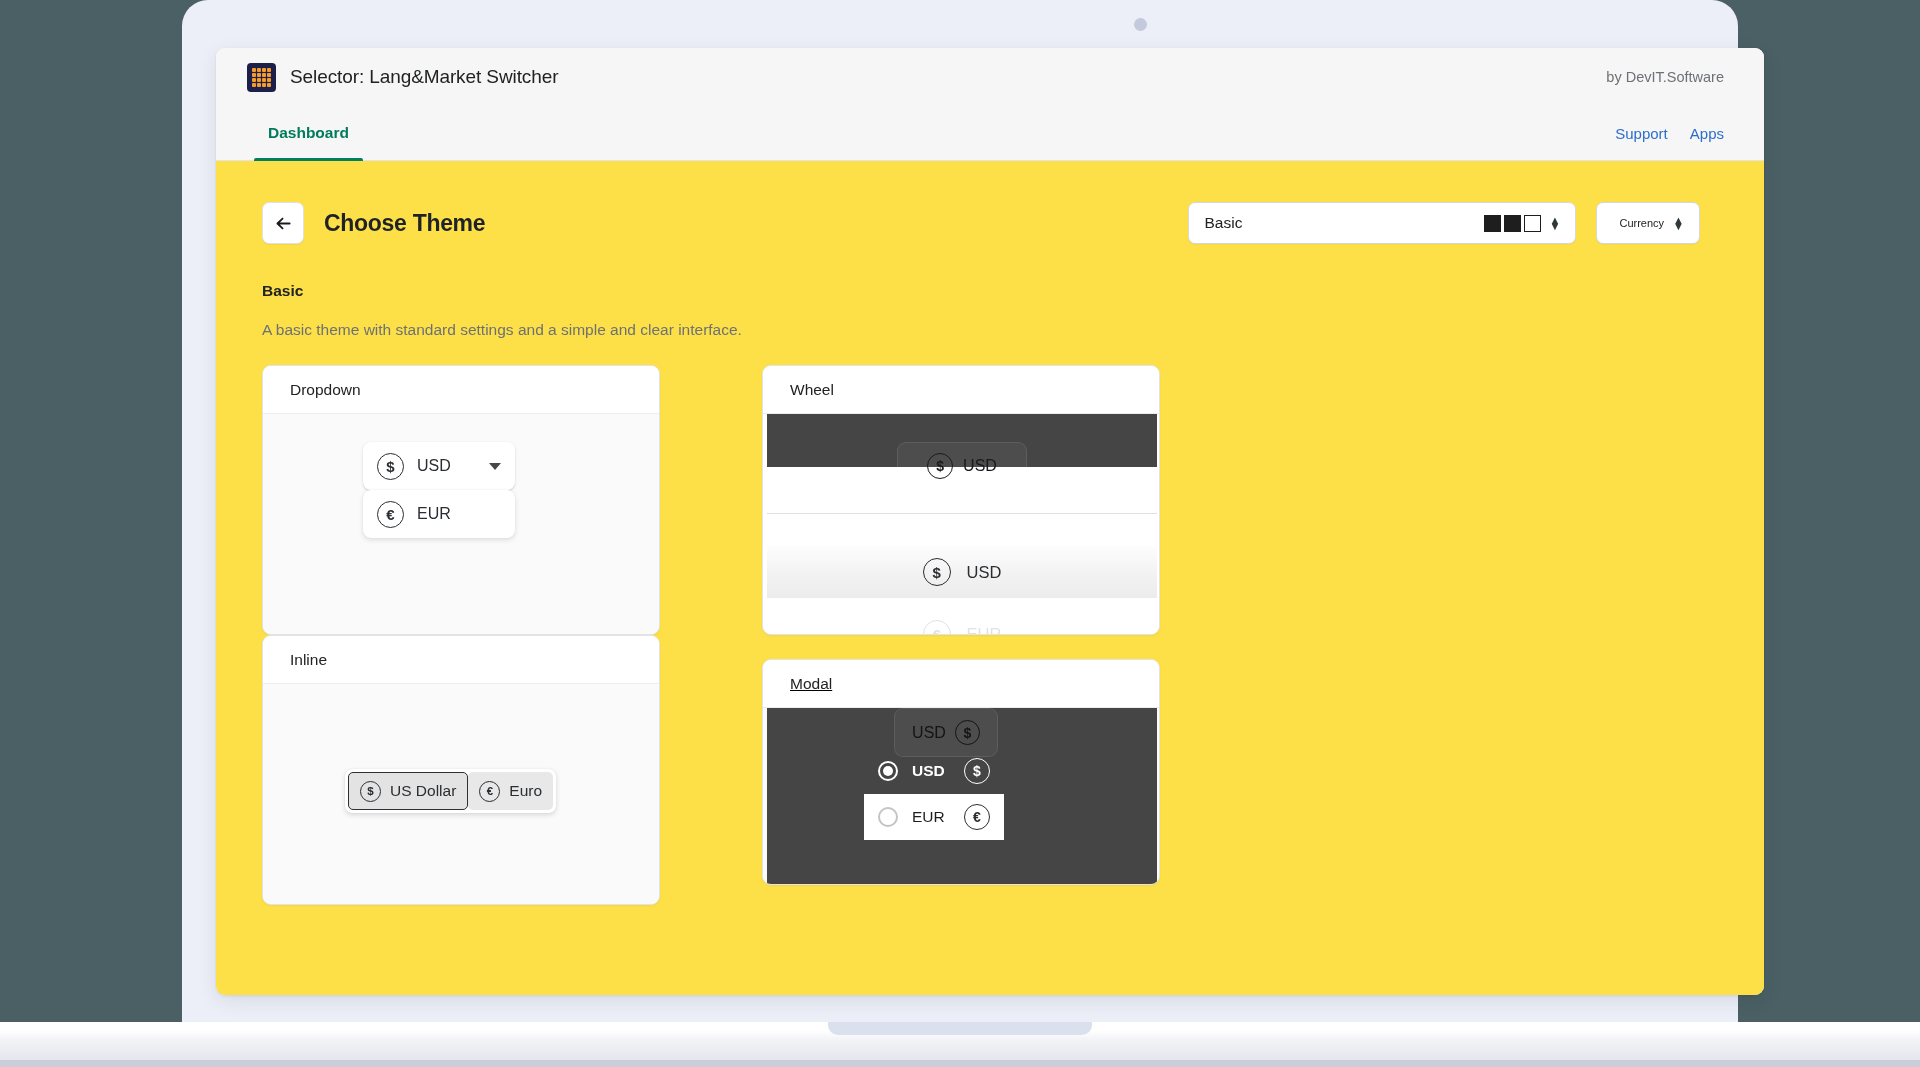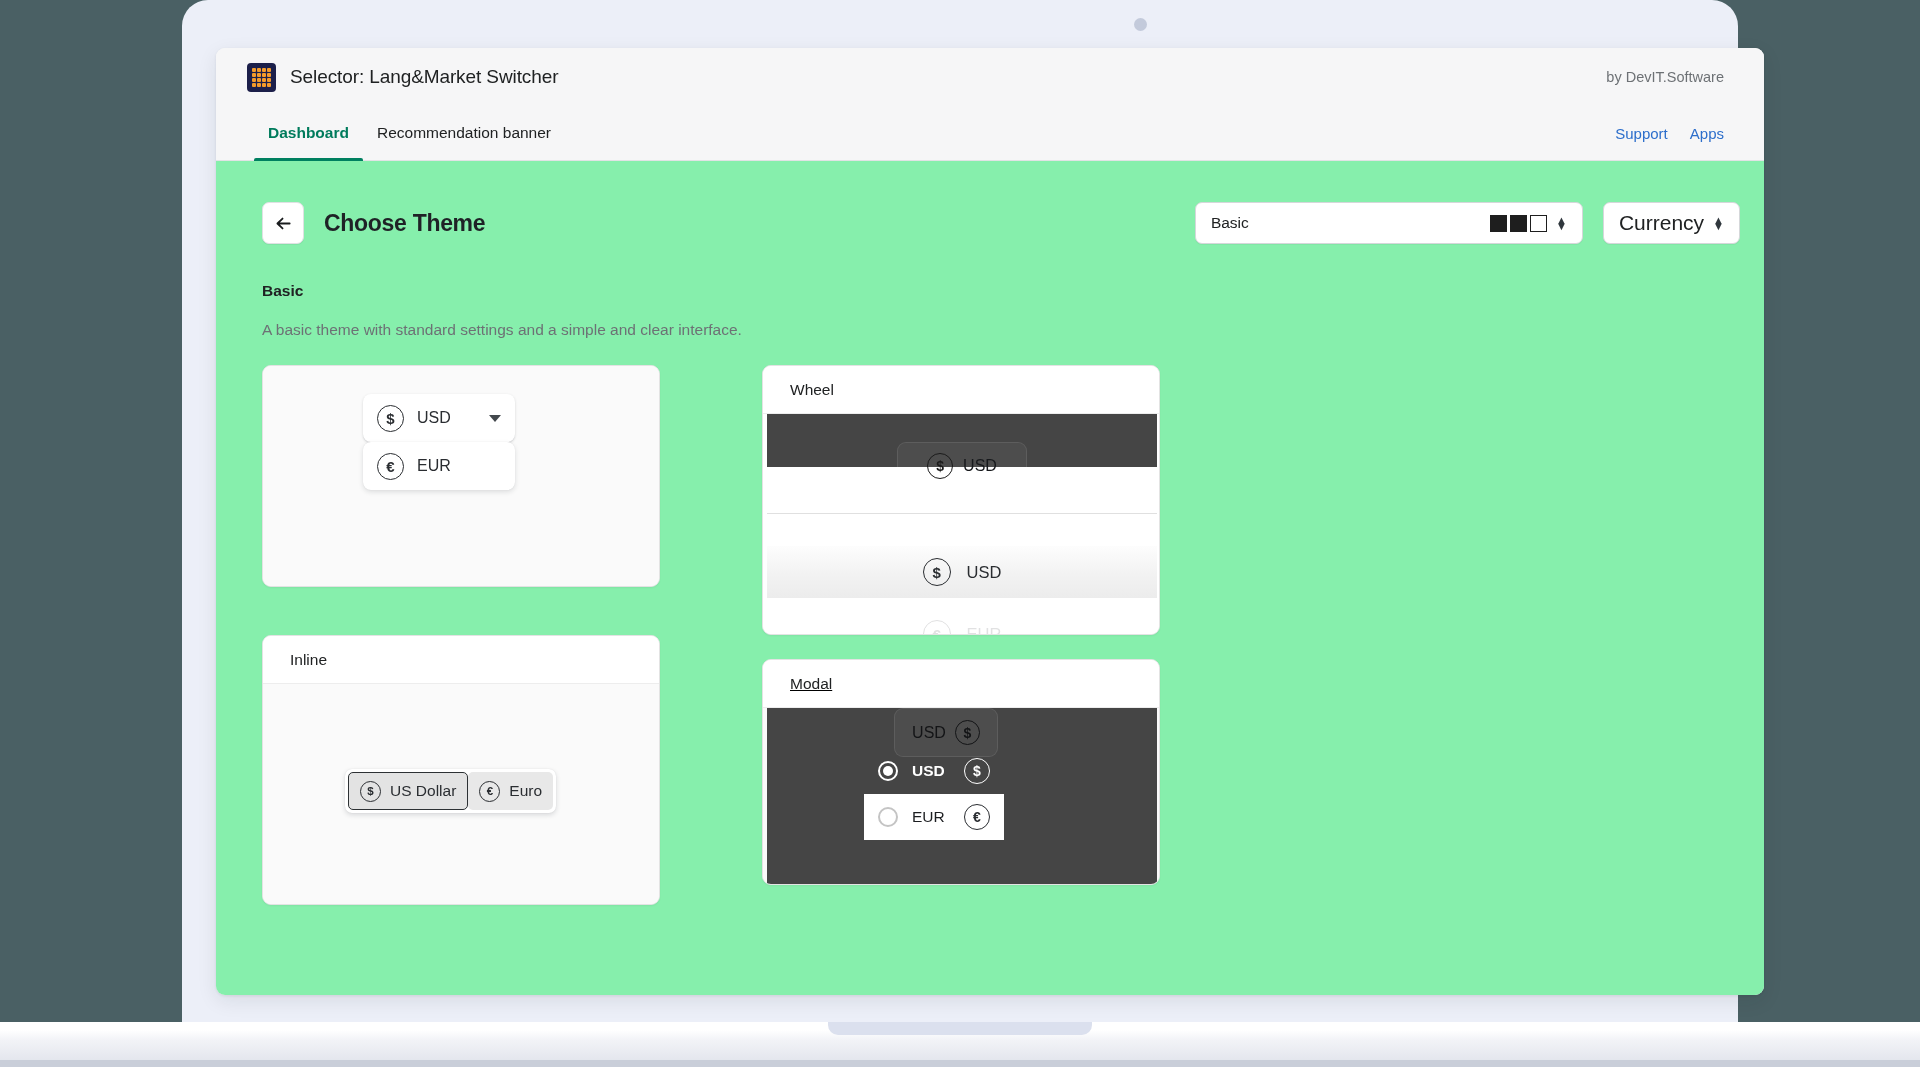--- a/index.html
+++ b/index.html
@@ -133,22 +133,22 @@
   }
   .toplink {
     font-size: 15px;
     color: #2c6ecb;
     white-space: nowrap;
   }
 
   
   #app-content {
     flex: 1 1 auto;
-    background: #86efac;
-    padding: 41px 24px 0 46px;
+    background: #fde047;
+    padding: 41px 64px 0 46px;
     position: relative;
     overflow: hidden;
   }
 
   #page-head {
     display: flex;
     align-items: center;
     height: 42px;
   }
   #back-button {
@@ -197,21 +197,21 @@
   }
   #currency-select {
     height: 42px;
     background: #ffffff;
     border: 1px solid #d5d7da;
     border-radius: 7px;
     display: flex; align-items: center;
     padding: 0 15px;
     box-shadow: 0 1px 0 rgba(22,29,37,0.04);
   }
-  #currency-select-label { font-size: 21px; color: #202223; white-space: nowrap; }
+  #currency-select-label { font-size: 11px; color: #202223; white-space: nowrap; margin-left: 7px; }
 
   #section-title {
     margin-top: 38px;
     font-size: 15.5px;
     font-weight: bold;
     color: #202223;
   }
   #section-desc {
     margin-top: 21px;
     font-size: 15.5px;
@@ -467,21 +467,20 @@
         <i></i>
         <i></i>
         <i></i>
     </div>
     <div id="app-title">Selector: Lang&amp;Market Switcher</div>
     <div id="app-vendor">by DevIT.Software</div>
   </div>
 
   <div id="app-tabbar">
     <div class="tab active">Dashboard</div>
-    <div class="tab">Recommendation banner</div>
     <div id="tabbar-right">
       <a class="toplink">Support</a>
       <a class="toplink">Apps</a>
     </div>
   </div>
 
   <div id="app-content">
 
     <div id="page-head">
       <div id="back-button">
@@ -515,20 +514,21 @@
       </div>
     </div>
 
     <div id="section-title">Basic</div>
     <div id="section-desc">A basic theme with standard settings and a simple and clear interface.</div>
 
     <div id="cards">
 
       <div class="card-slot">
         <div class="theme-card" id="dropdown-card">
+          <div class="card-header">Dropdown</div>
           <div class="card-body">
             <div id="dd-trigger">
               <span class="coin">$</span>
               <span class="cur-label">USD</span>
               <span id="dd-caret"></span>
             </div>
             <div id="dd-option">
               <span class="coin">€</span>
               <span class="cur-label">EUR</span>
             </div>

